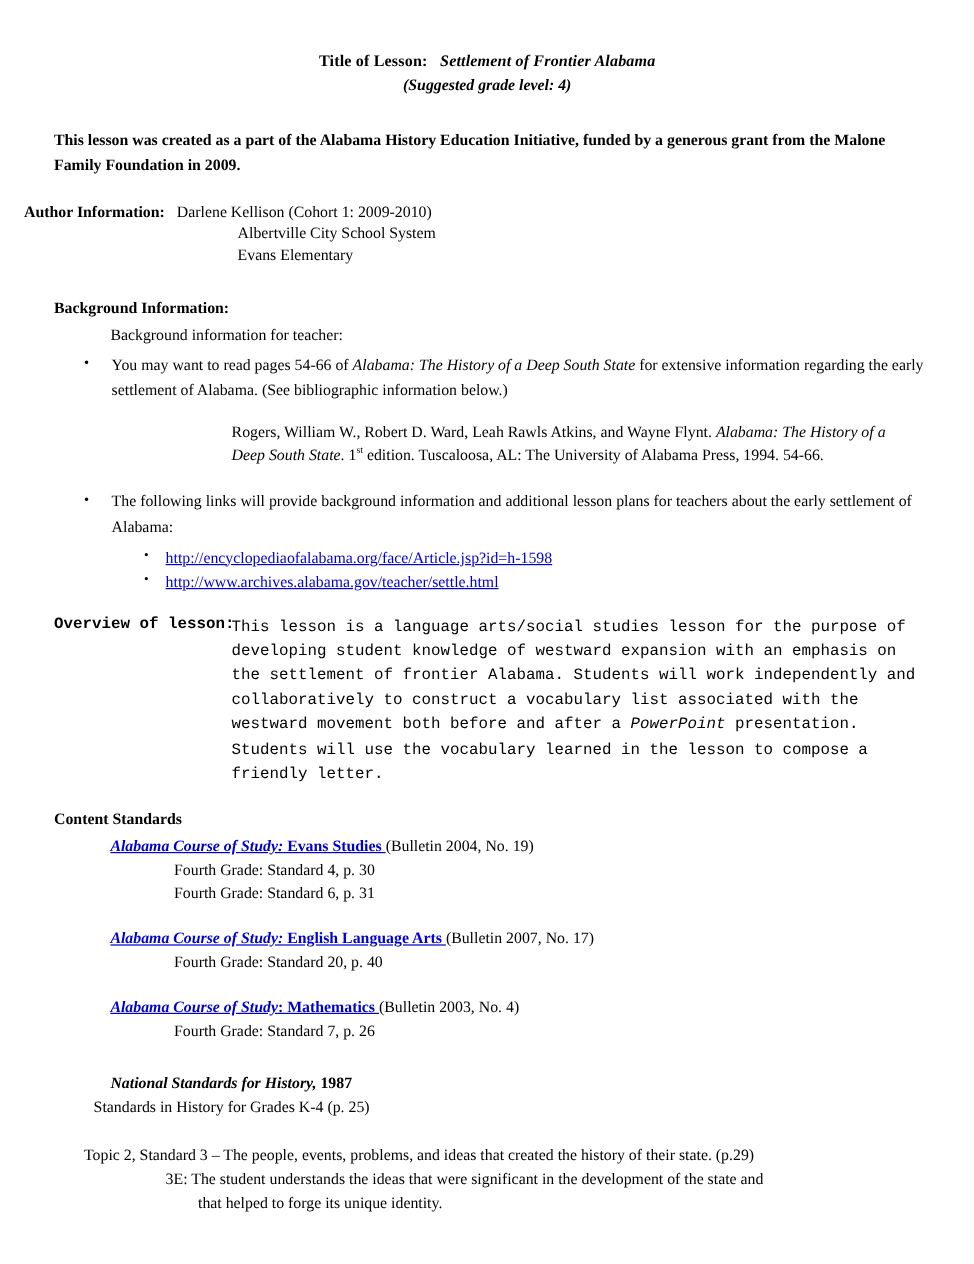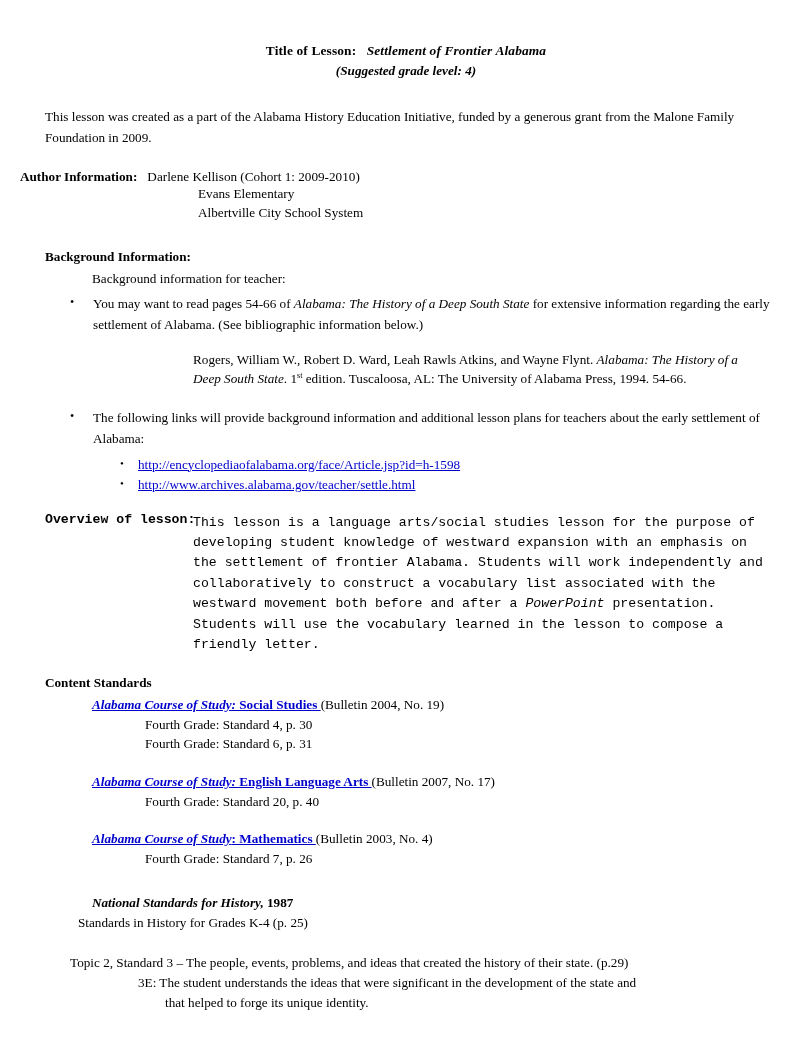--- a/index.html
+++ b/index.html
@@ -45,20 +45,21 @@
     font-size: 13.2px;
     margin-top: 7px;
   }
 
   
   .intro {
     margin: 28px 0 16px 0;
     padding: 0 45px 0 45px;
     line-height: 1.62;
     text-align: left;
+    font-weight: bold;
   }
 
   
   .author-block { margin-top: 22px; }
   .author-first-line {
     padding-left: 20px;
     white-space: nowrap;
   }
   .author-first-line .lbl { font-weight: bold; }
   .author-first-line .val { margin-left: 10px; }
@@ -197,22 +198,22 @@
     <div class="title-line-2 bi">(Suggested grade level: 4)</div>
   </div>
 
   <div class="intro">This lesson was created as a part of the Alabama History Education Initiative, funded by a generous grant from the Malone Family Foundation in 2009.</div>
 
   <div class="author-block">
     <div class="author-first-line">
       <span class="lbl">Author Information:</span><span class="val">Darlene Kellison (Cohort 1: 2009-2010)</span>
     </div>
     <div class="author-rest">
+      <div>Albertville City School System</div>
       <div>Evans Elementary</div>
-      <div>Albertville City School System</div>
     </div>
   </div>
 
   <div class="bg-block">
     <div class="bg-head">Background Information:</div>
     <div class="bg-sub">Background information for teacher:</div>
 
     <ul class="bullets">
       <li>
         <span class="dot">•</span>
@@ -250,21 +251,21 @@
     <div class="overview-body">
       <span>This lesson is a language arts/social studies lesson for the purpose of developing student knowledge of westward expansion with an emphasis on the settlement of frontier Alabama. Students will work independently and collaboratively to construct a vocabulary list associated with the westward movement both before and after a </span><span class="i">PowerPoint</span><span> presentation. Students will use the vocabulary learned in the lesson to compose a friendly letter.</span>
     </div>
   </div>
 
   <div class="cs-block">
     <div class="cs-head">Content Standards</div>
 
     <div class="cs-group">
       <div class="cs-title-line">
-        <a class="cos-link" href="#"><span class="cos-em">Alabama Course of Study:</span><span> Social Studies </span></a><span>(Bulletin 2004, No. 19)</span>
+        <a class="cos-link" href="#"><span class="cos-em">Alabama Course of Study:</span><span> Evans Studies </span></a><span>(Bulletin 2004, No. 19)</span>
       </div>
       <div class="cs-item">Fourth Grade: Standard 4, p. 30</div>
       <div class="cs-item">Fourth Grade: Standard 6, p. 31</div>
     </div>
 
     <div class="cs-group">
       <div class="cs-title-line">
         <a class="cos-link" href="#"><span class="cos-em">Alabama Course of Study:</span><span> English Language Arts </span></a><span>(Bulletin 2007, No. 17)</span>
       </div>
       <div class="cs-item">Fourth Grade: Standard 20, p. 40</div>

